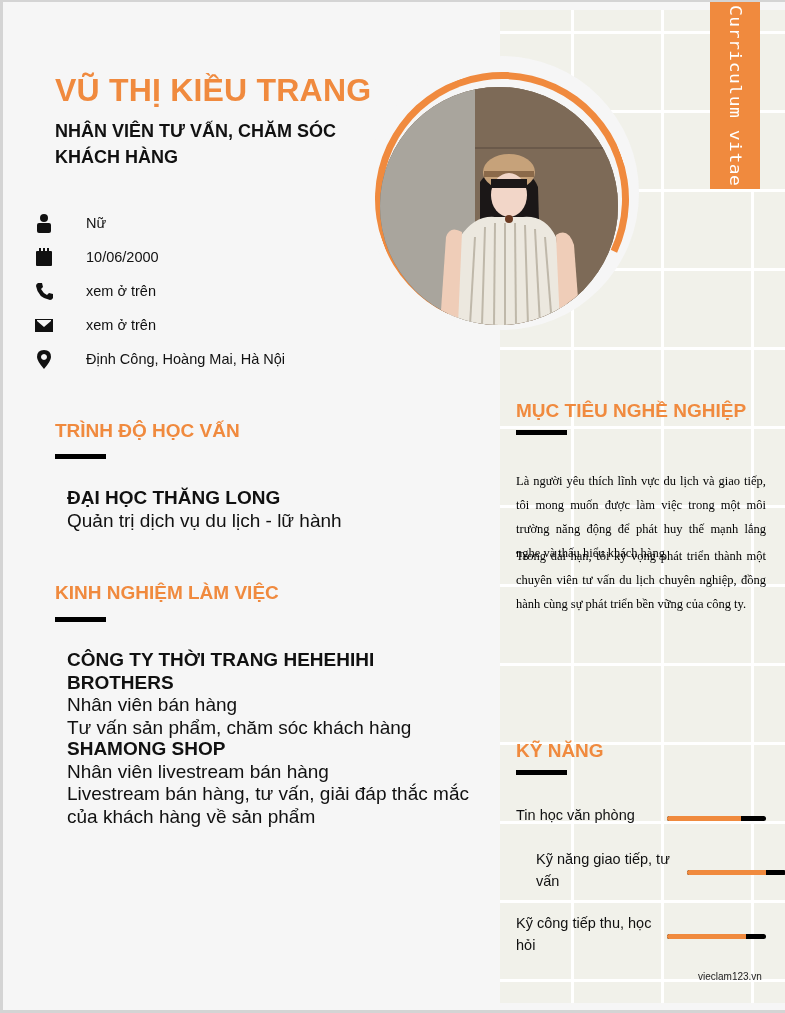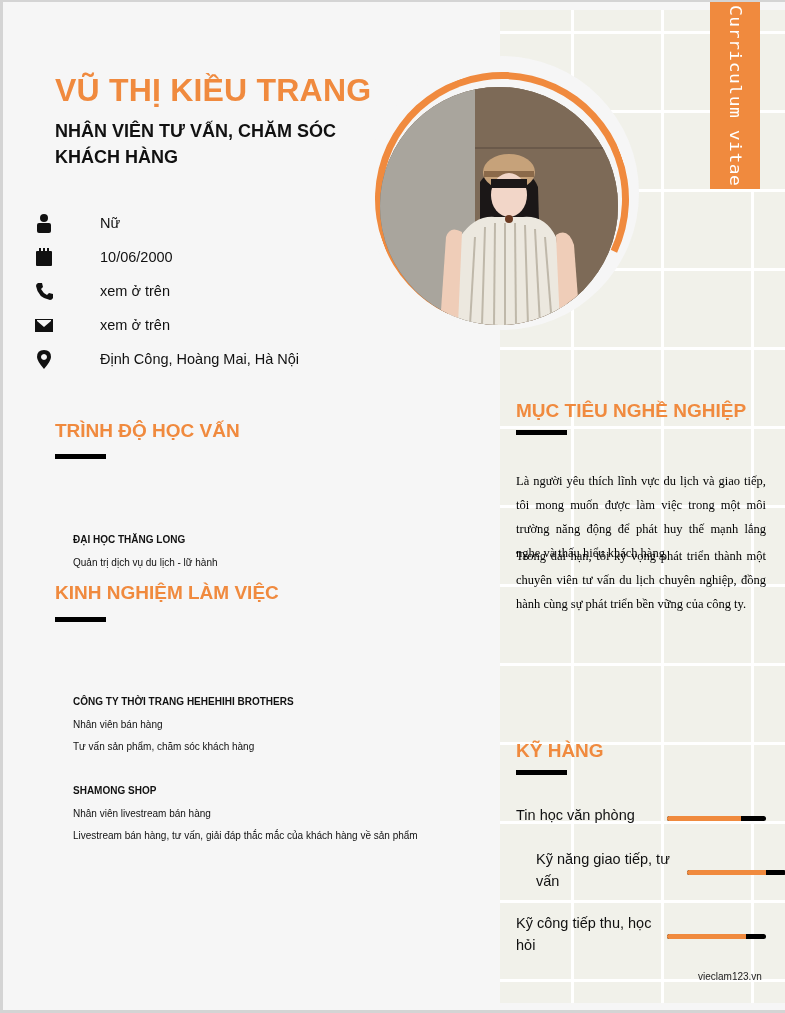--- a/index.html
+++ b/index.html
@@ -35,26 +35,26 @@
   .avatar-halo { position: absolute; left: 362px; top: 54px; width: 274px; height: 274px; border-radius: 50%; background: #f6f6f6; }
   .avatar-ring { position: absolute; left: 372px; top: 70px; width: 254px; height: 254px; border-radius: 50%; border: 7px solid #f08a3e; border-bottom-color: transparent; border-left-color: #f08a3e; transform: rotate(-20deg); }
   .avatar { position: absolute; left: 377px; top: 85px; width: 238px; height: 238px; border-radius: 50%; overflow: hidden; background: #8a7a68; }
   .avatar svg { width: 100%; height: 100%; display: block; }
 
   
   .contact { position: absolute; left: 30px; top: 204px; }
   .contact-row { display: flex; align-items: center; height: 34px; }
   .contact-row .ic { width: 22px; height: 22px; display: flex; align-items: center; justify-content: center; }
   .contact-row .ic svg { width: 20px; height: 20px; fill: #111; }
-  .contact-row .txt { margin-left: 45px; font-size: 14.5px; color: #111; }
+  .contact-row .txt { margin-left: 31px; font-size: 14.5px; color: #111; }
 
   
   .sec-title { position: absolute; font-size: 19px; font-weight: 700; color: #f08a3e; }
   .sec-bar { position: absolute; width: 51px; height: 5px; background: #000; }
-  .entry { position: absolute; left: 70px; width: 402px; font-size: 10px; line-height: 22.5px; color: #111; margin-top: 42px; }
+  .entry { position: absolute; left: 64px; width: 402px; font-size: 19px; line-height: 22.5px; color: #111; }
   .entry .org { font-weight: 700; }
   .entry .just { text-align: justify; }
 
   .objective { position: absolute; left: 513px; width: 250px; font-family: "Liberation Serif", "DejaVu Serif", serif; font-size: 12.5px; line-height: 24px; color: #000000; text-align: justify; }
 
   .skill { position: absolute; left: 513px; width: 250px; display: flex; align-items: center; }
   .skill .lbl { width: 140px; font-size: 14.5px; line-height: 22px; color: #111; }
   .skill .bar { position: absolute; left: 151px; width: 99px; height: 5px; background: #000; border-radius: 3px; }
   .skill .fill { height: 5px; background: #f08a3e; border-radius: 3px 0 0 3px; }
 
@@ -168,21 +168,21 @@
     <div class="org">SHAMONG SHOP</div>
     <div>Nhân viên livestream bán hàng</div>
     <div class="just">Livestream bán hàng, tư vấn, giải đáp thắc mắc của khách hàng về sản phẩm</div>
   </div>
 
   <div class="sec-title" style="left:513px; top:398px;">MỤC TIÊU NGHỀ NGHIỆP</div>
   <div class="sec-bar" style="left:513px; top:428px;"></div>
   <div class="objective" style="top:467px;">Là người yêu thích lĩnh vực du lịch và giao tiếp, tôi mong muốn được làm việc trong một môi trường năng động để phát huy thế mạnh lắng nghe và thấu hiểu khách hàng</div>
   <div class="objective" style="top:542px;">Trong dài hạn, tôi kỳ vọng phát triển thành một chuyên viên tư vấn du lịch chuyên nghiệp, đồng hành cùng sự phát triển bền vững của công ty.</div>
 
-  <div class="sec-title" style="left:513px; top:738px;">KỸ HÀNG</div>
+  <div class="sec-title" style="left:513px; top:738px;">KỸ NĂNG</div>
   <div class="sec-bar" style="left:513px; top:768px;"></div>
 
   <div class="skill" style="top:802px;">
     <div class="lbl">Tin học văn phòng</div>
     <div class="bar" style="top:12px;">
         <div class="fill" style="width:75%;"></div>
       </div>
   </div>
   <div class="skill" style="top:846px;margin-left:20px;">
     <div class="lbl">Kỹ năng giao tiếp, tư vấn</div>

